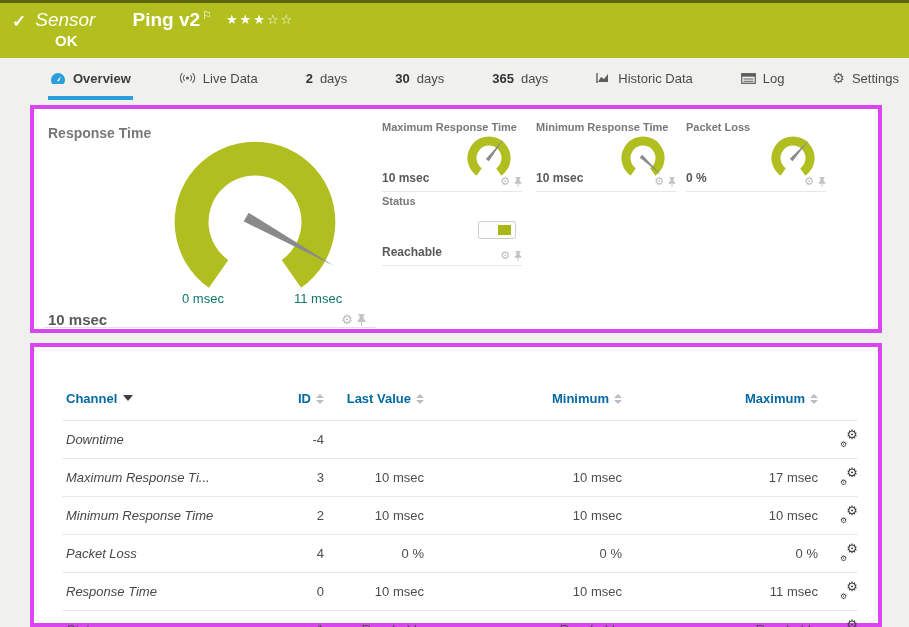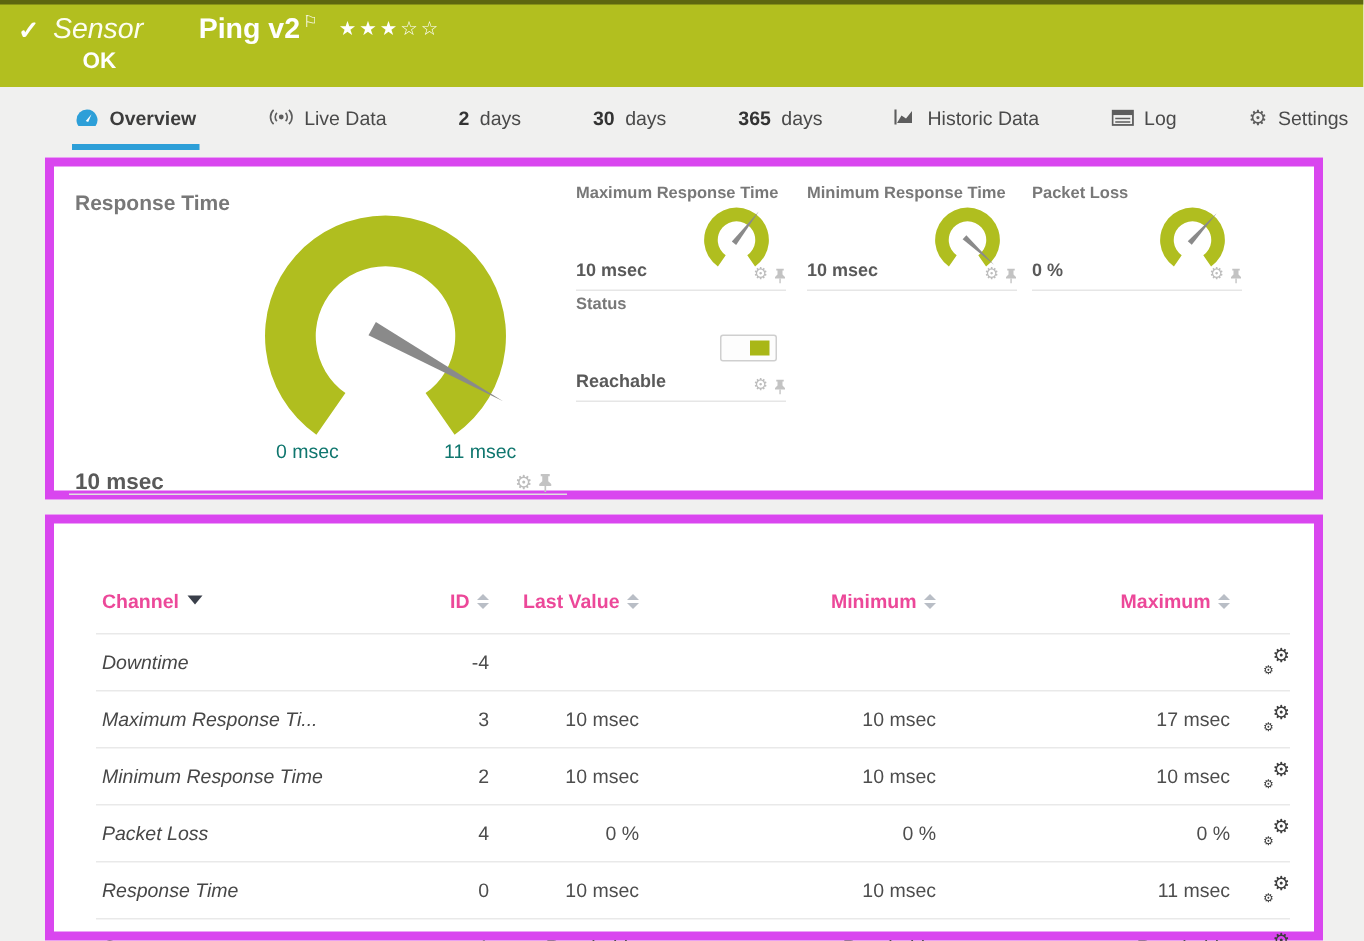--- a/index.html
+++ b/index.html
@@ -32,21 +32,21 @@
     padding:0 2px;white-space:nowrap;
   }
   .tab .num{font-weight:700;color:#333;}
   .tab.active{border-bottom-color:#2d9fd8;}
   .tab.active .tab-label{color:#3c3c3c;font-weight:700;}
   .tab-ico{flex:0 0 auto;}
   .gear-glyph{font-size:14px;color:#5d5d5d;line-height:1;}
   
   .card{
     position:absolute;left:30px;width:852px;background:#fff;
-    border:6px solid #d946ef;box-sizing:border-box;
+    border:4px solid #d946ef;box-sizing:border-box;
   }
   #card-gauges{top:105px;height:228px;}
   #card-table{top:343px;height:284px;}
   
   .rt-block{position:absolute;left:10px;top:6px;width:332px;height:212px;border-bottom:1px solid #e0e0e0;}
   .g-title{font-size:14px;font-weight:700;color:#787878;}
   .rt-title{position:absolute;left:4px;top:10px;}
   .rt-svg{position:absolute;left:118px;top:14px;}
   .rt-minlab,.rt-maxlab{position:absolute;top:176px;font-size:13px;color:#0f766e;}
   .rt-minlab{left:138px;}
@@ -66,21 +66,21 @@
   #mini-min{left:502px;top:12px;}
   #mini-pl{left:652px;top:12px;}
   #mini-status{left:348px;top:86px;}
   .toggle{
     position:absolute;left:96px;top:26px;width:36px;height:16px;
     background:#fdfdfd;border:1px solid #cfcfcf;border-radius:2px;
   }
   .toggle-knob{position:absolute;right:4px;top:3px;width:13px;height:10px;background:#a9b717;}
   
   table{border-collapse:collapse;margin:38px 0 0 28px;width:796px;table-layout:fixed;font-size:13px;}
-  th{color:#ec4899;font-weight:700;text-align:right;vertical-align:top;padding:6px 4px 14px 4px;}
+  th{color:#0369a1;font-weight:700;text-align:right;vertical-align:top;padding:6px 4px 14px 4px;}
   th.c-channel{text-align:left;}
   td{color:#4d4d4d;text-align:right;padding:9px 4px;border-top:1px solid #e9e9e9;}
   td.c-channel{text-align:left;color:#474747;font-style:italic;}
   col.c-channel{width:200px;}
   col.c-id{width:66px;}
   col.c-last{width:100px;}
   col.c-min{width:198px;}
   col.c-max{width:196px;}
   col.c-edit{width:36px;}
   td.c-edit{text-align:right;padding-right:0;}

